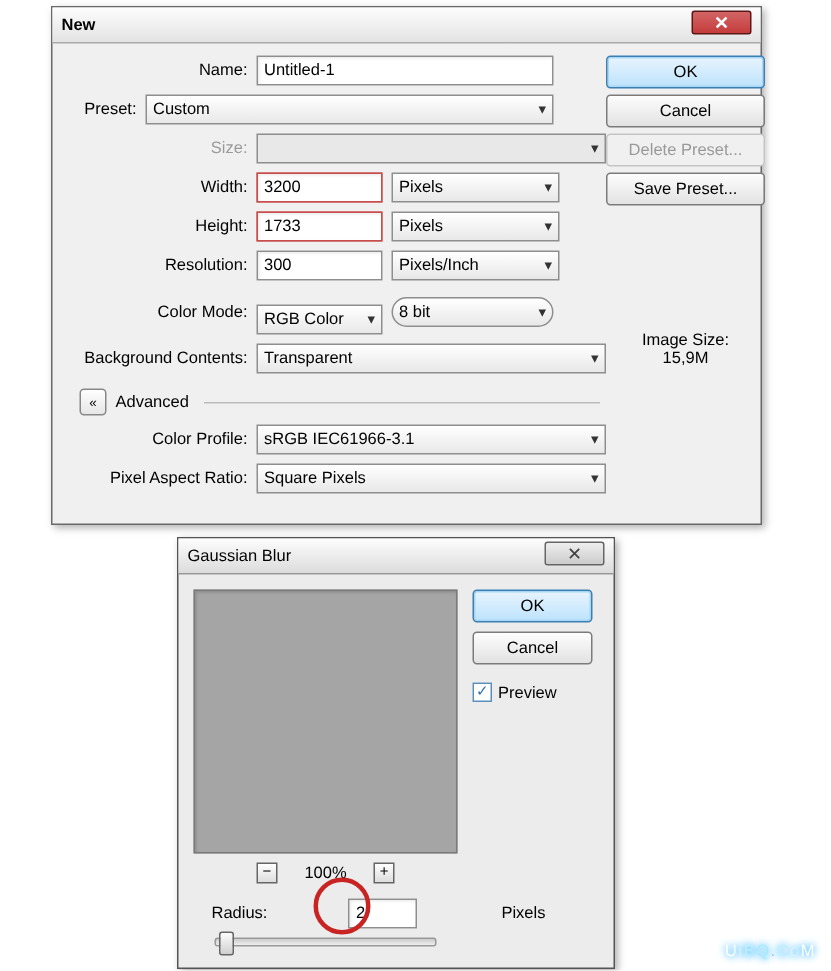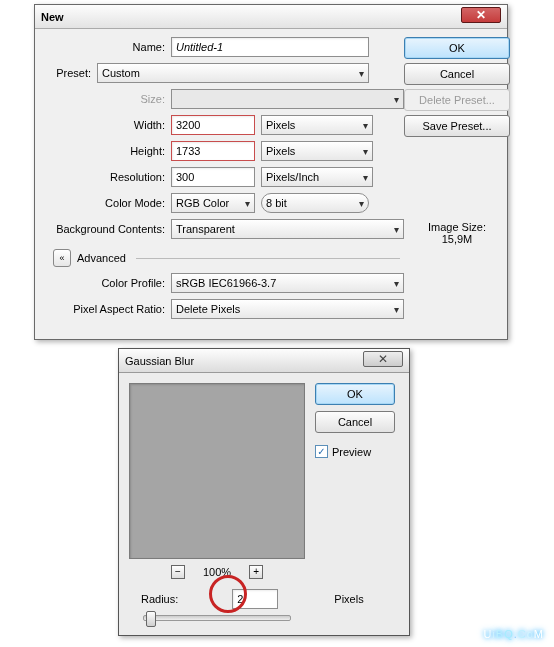--- a/index.html
+++ b/index.html
@@ -11,29 +11,29 @@
   .titlebar1 { height:24px; background:linear-gradient(#fdfdfd,#e3e3e3); border-bottom:1px solid #aaa; display:flex; align-items:center; padding:0 6px; font-size:12px;font-weight:bold; }
   .titlebar1 .spacer { flex:1; }
   .close-btn { width:40px; height:16px; background:linear-gradient(#d36565,#c53c3c); border:1px solid #5b1818; border-radius:2px; color:#fff; display:flex; align-items:center; justify-content:center; font-size:12px; line-height:1; cursor:pointer; margin-top:-4px; }
   .dlg1-body { display:flex; padding:8px 10px 14px 10px; }
   .left-col { flex:1; }
   .right-col { width:120px; display:flex; flex-direction:column; gap:4px; align-items:center; }
   .field-row { display:flex; align-items:center; margin-bottom:6px; }
   .label { width:126px; text-align:right; padding-right:6px; }
   .label.disabled { color:#9a9a9a; }
   .input-text { height:20px; border:1px solid #8e8e8e; background:#fff; padding:0 4px; box-shadow:inset 1px 1px 2px rgba(0,0,0,0.08); }
-  .input-text.wide { width:198px;font-style:italic; }
+  .input-text.wide { width:198px; }
   .input-text.mid { width:84px; }
   .input-text.hl { border:1px solid #c84d4d; outline:1px solid #c84d4d; outline-offset:-1px; }
   .select { height:20px; border:1px solid #8e8e8e; background:linear-gradient(#fff,#e8e8e8); padding:0 4px; display:flex; align-items:center; position:relative; }
   .select.disabled { background:#e8e8e8; color:#9a9a9a; }
   .select::after { content:"▾"; position:absolute; right:4px; color:#333; font-size:10px; }
   .sel-w-230 { width:230px; }
   .sel-w-112 { width:112px; }
-  .sel-w-84 { width:84px; }
+  .sel-w-84 { width:84px;margin-top:10px; }
   .sel-w-74 { width:74px;border-radius:10px; }
   .sel-w-198 { width:233px; }
   .gap { width:6px; display:inline-block; }
   .btn { width:106px; height:22px; background:linear-gradient(#fdfdfd,#e2e2e2); border:1px solid #7b7b7b; border-radius:3px; text-align:center; line-height:20px; cursor:pointer; }
   .btn.default { border:1px solid #3c7fb1; box-shadow:inset 0 0 0 1px #a7d7f5; background:linear-gradient(#e8f4fd,#bde3fd); }
   .btn.disabled { color:#9a9a9a; background:#f0f0f0; border-color:#c5c5c5; cursor:default; }
   .image-size { margin-top:80px; text-align:center; }
   .adv-row { display:flex; align-items:center; margin:10px 0 6px 8px; }
   .adv-btn { width:18px; height:18px; border:1px solid #888; border-radius:3px; background:linear-gradient(#fff,#e6e6e6); display:flex; align-items:center; justify-content:center; margin-right:6px; font-size:9px; cursor:pointer; }
   .adv-line { flex:1; border-top:1px solid #bbb; margin-left:10px; margin-right:4px; }
@@ -131,27 +131,27 @@
             </div>
         </div>
         <div class="adv-row">
           <div class="adv-btn">«</div>
           <span>Advanced</span>
           <div class="adv-line"></div>
         </div>
         <div class="field-row">
           <span class="label">Color Profile:</span>
           <div class="select sel-w-198">
-              <span>sRGB IEC61966-3.7</span>
+              <span>sRGB IEC61966-3.1</span>
             </div>
         </div>
         <div class="field-row">
           <span class="label">Pixel Aspect Ratio:</span>
           <div class="select sel-w-198">
-              <span>Delete Pixels</span>
+              <span>Square Pixels</span>
             </div>
         </div>
       </div>
       <div class="right-col">
         <div class="btn default">OK</div>
         <div class="btn">Cancel</div>
         <div class="btn disabled">Delete Preset...</div>
         <div class="btn">Save Preset...</div>
         <div class="image-size">
           <div>Image Size:</div>

